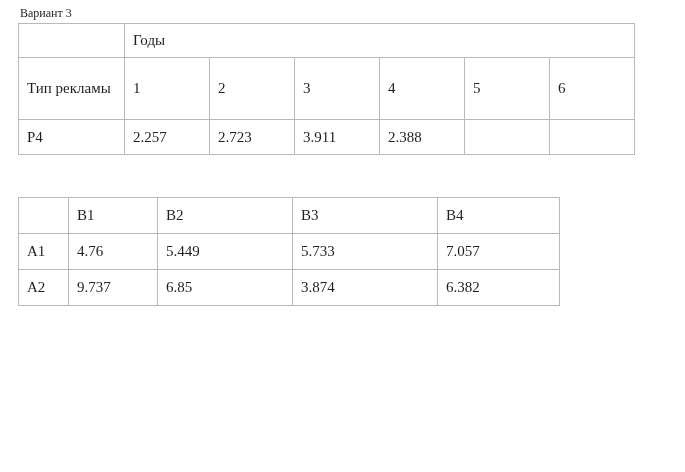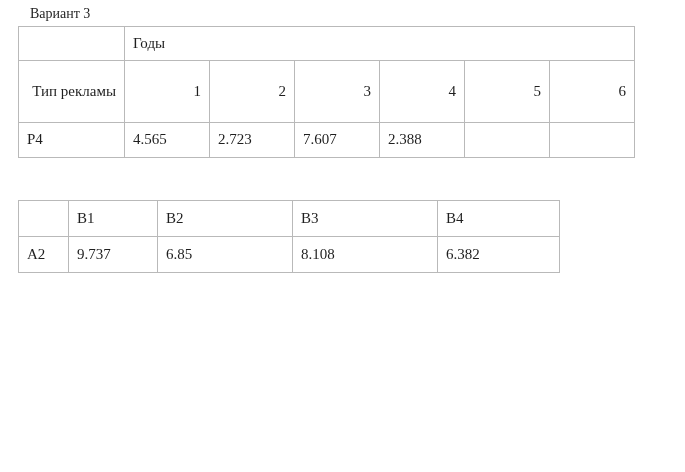--- a/index.html
+++ b/index.html
@@ -10,41 +10,41 @@
     font-family: "Liberation Serif", "DejaVu Serif", serif;
     color: #1f1f1f;
   }
   .page {
     width: 685px;
     height: 472px;
     padding: 6px 0 0 18px;
     background: #ffffff;
   }
   .doc-title {
-    font-size: 14px;
+    font-size: 12px;
     font-weight: normal;
-    margin: 0 0 3px 12px;
+    margin: 0 0 3px 2px;
     line-height: 1.2;
   }
   table {
     border-collapse: collapse;
     table-layout: fixed;
   }
   td {
     border: 1px solid #b9b9b9;
     padding: 5px 8px;
     font-size: 15px;
     line-height: 1.4;
     vertical-align: middle;
     text-align: left;
     overflow: hidden;
     white-space: normal;
   }
   .t1 { width: 616px; }
-  .t1 .r-type td { height: 62px; text-align: right; }
+  .t1 .r-type td { height: 62px; }
   .t1 .r-data td { height: 35px; }
   .t1 .r-group td { height: 34px; }
   .t2 { width: 541px; margin-top: 42px; }
   .t2 td { height: 36px; }
 </style>
 </head>
 <body>
 
 <div class="page">
 
@@ -69,23 +69,23 @@
         <td>Тип рекламы</td>
         <td>1</td>
         <td>2</td>
         <td>3</td>
         <td>4</td>
         <td>5</td>
         <td>6</td>
       </tr>
       <tr class="r-data">
         <td>P4</td>
-        <td>4.565</td>
+        <td>2.257</td>
         <td>2.723</td>
-        <td>7.607</td>
+        <td>3.911</td>
         <td>2.388</td>
         <td></td>
         <td></td>
       </tr>
     </tbody>
   </table>
 
   <table class="t2">
     <colgroup>
       <col style="width:50px">
@@ -96,22 +96,29 @@
     </colgroup>
     <tbody>
       <tr>
         <td></td>
         <td>B1</td>
         <td>B2</td>
         <td>B3</td>
         <td>B4</td>
       </tr>
       <tr>
+        <td>A1</td>
+        <td>4.76</td>
+        <td>5.449</td>
+        <td>5.733</td>
+        <td>7.057</td>
+      </tr>
+      <tr>
         <td>A2</td>
         <td>9.737</td>
         <td>6.85</td>
-        <td>8.108</td>
+        <td>3.874</td>
         <td>6.382</td>
       </tr>
     </tbody>
   </table>
 
 </div>
 
 </body></html>

